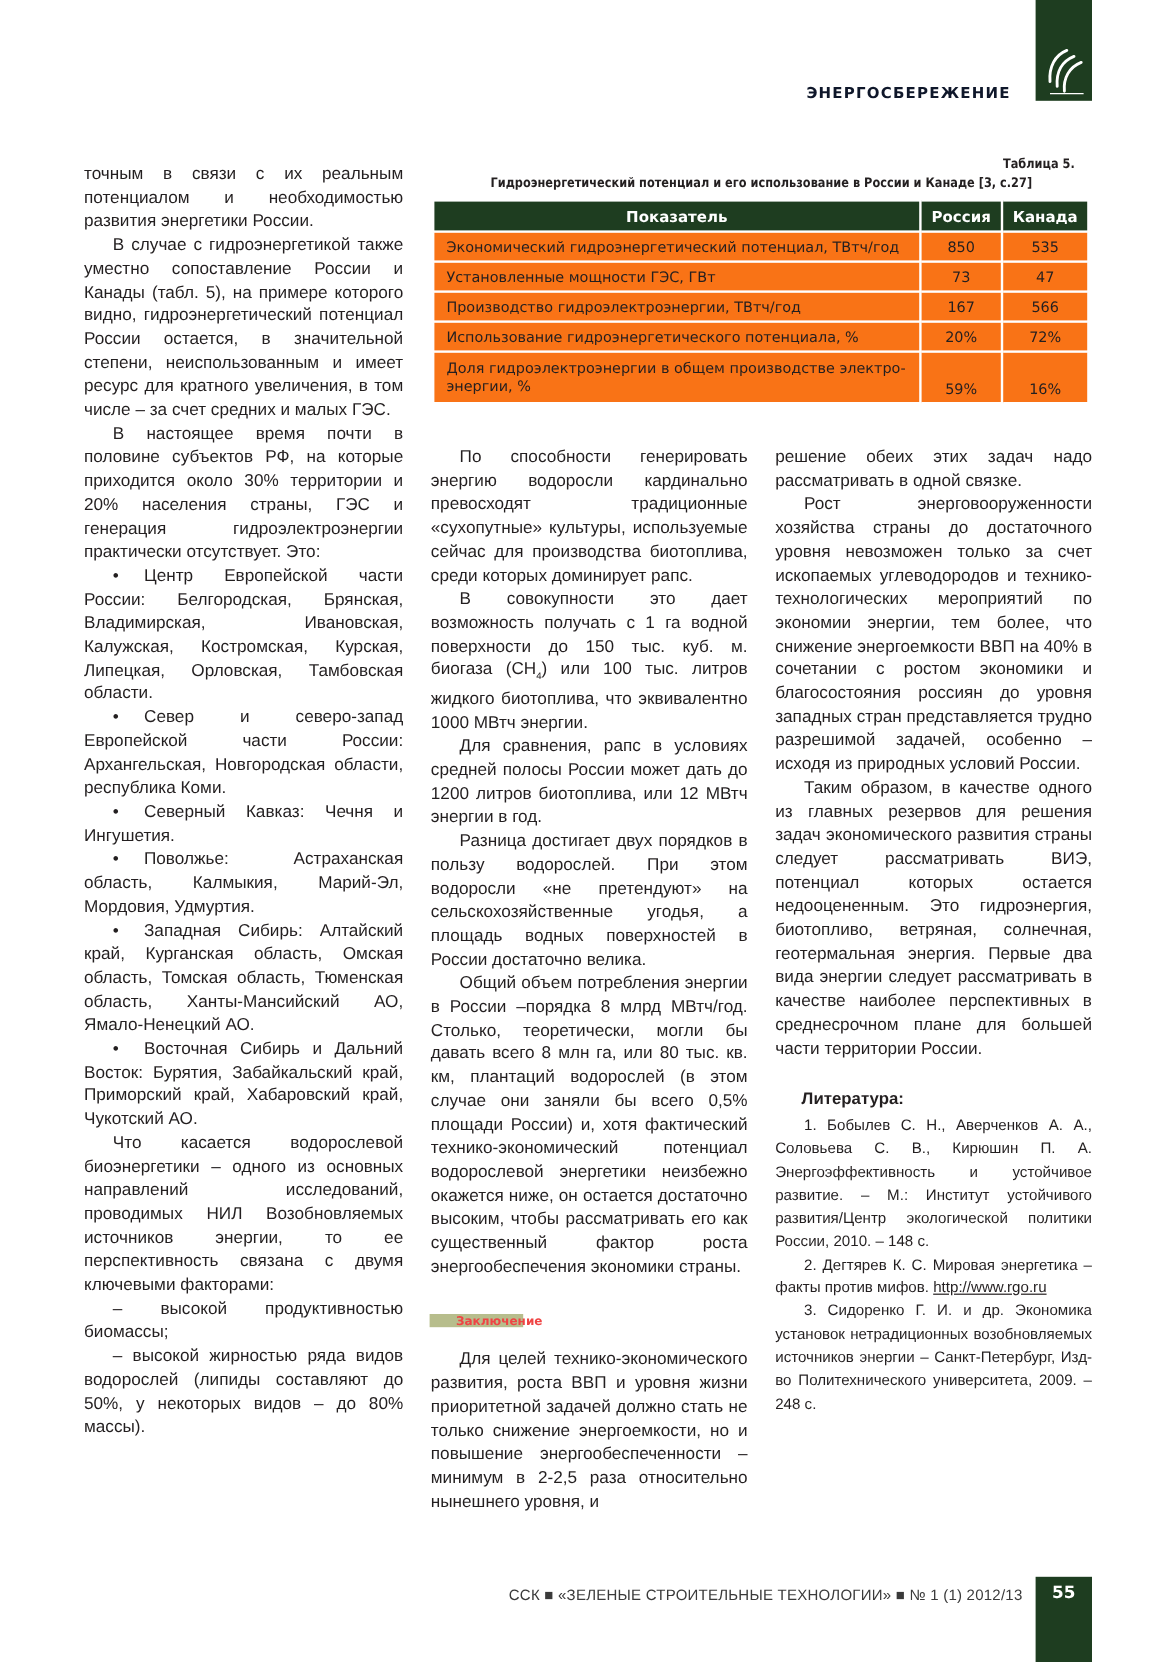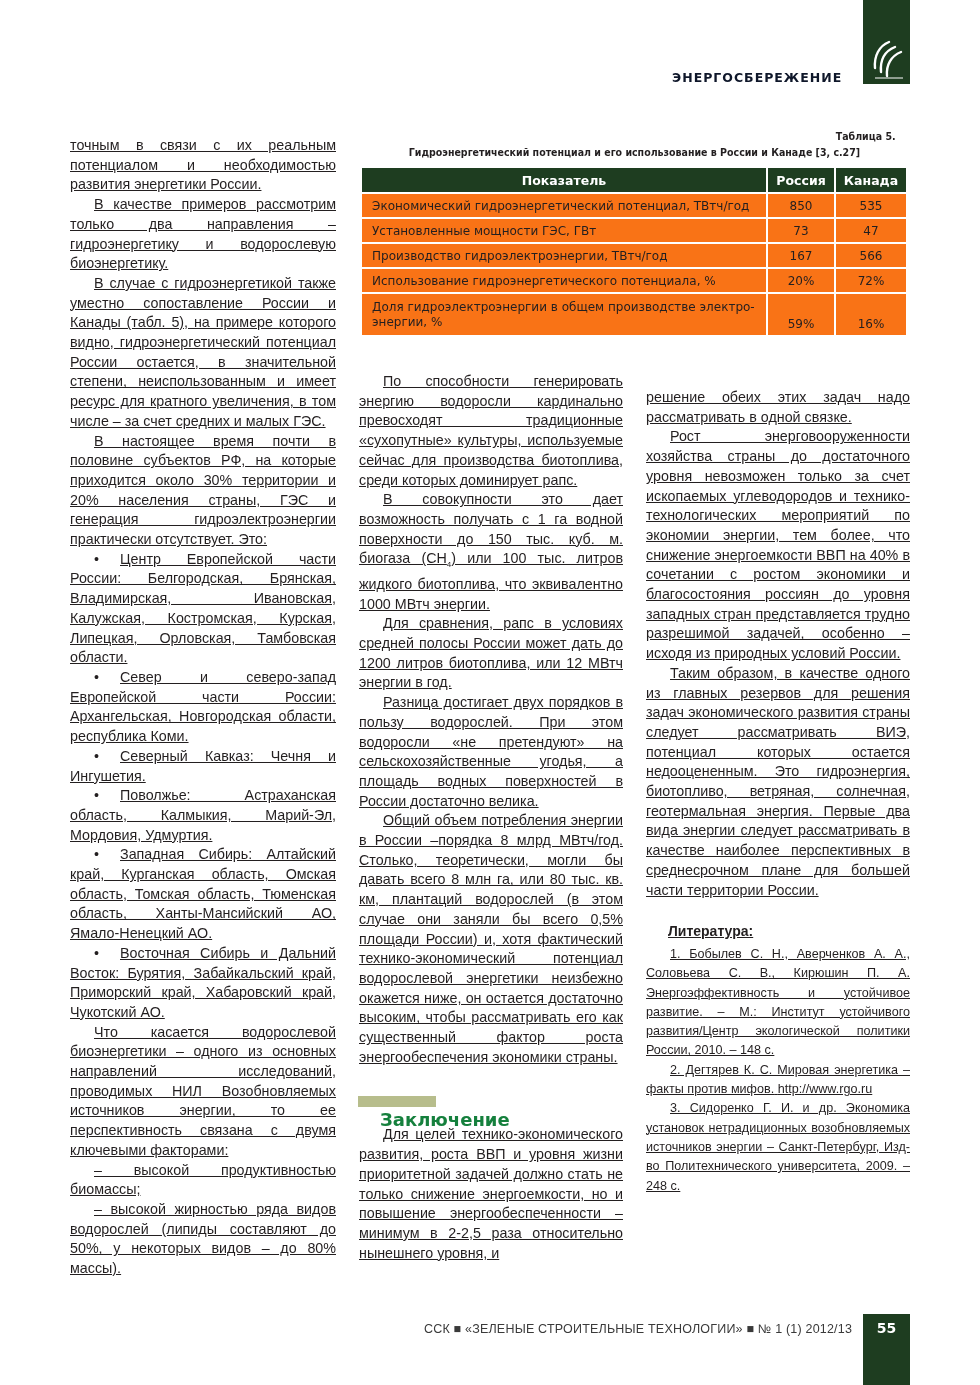--- a/index.html
+++ b/index.html
@@ -3,48 +3,48 @@
 <meta charset="utf-8">
 <style>
   html, body { margin: 0; padding: 0; background: #ffffff; }
   body { width: 980px; height: 1385px; position: relative; overflow: hidden;
          font-family: "Liberation Sans", sans-serif; color: #231f20; }
   .header-tab { position: absolute; left: 863px; top: 0; width: 47px; height: 84px; background: #1e3d20; }
   .header-tab svg { position: absolute; left: 6px; top: 38px; }
   .section-title { position: absolute; left: 672px; top: 70px; font-family: "DejaVu Sans", sans-serif;
                    font-weight: bold; font-size: 12.5px; letter-spacing: 1px; color: #0f172a; }
 
-  .col { position: absolute; font-size: 14.3px; line-height: 19.7px; text-align: justify; text-decoration: underline; }
+  .col { position: absolute; font-size: 14.3px; line-height: 19.7px; text-align: justify; }
   .col p { margin: 0; text-indent: 24px; }
   .col p.noindent { text-indent: 0; }
   .col p.bullet { text-indent: 24px; }
   .col p.bullet .dot { display: inline-block; width: 26px; text-indent: 0; }
   #col1 { left: 70px; top: 136px; width: 266px; }
   #col2 { left: 359px; top: 372px; width: 264px; }
-  #col3 { left: 646px; top: 372px; width: 264px; margin-top: 16px; }
+  #col3 { left: 646px; top: 372px; width: 264px; }
 
   .tbl-caption-num { position: absolute; right: 84px; top: 130px; font-family: "DejaVu Sans", sans-serif;
                      font-weight: bold; font-size: 11px; transform: scaleX(0.86); transform-origin: right; }
   .tbl-caption-title { position: absolute; left: 360px; width: 548px; top: 146px; text-align: center;
                        font-family: "DejaVu Sans", sans-serif; font-weight: bold; font-size: 11px; }
   .tbl-caption-title span { display: inline-block; transform: scaleX(0.86); }
   table.data { position: absolute; left: 360px; top: 166px; width: 548px; border-collapse: collapse;
                font-family: "DejaVu Sans", sans-serif; font-size: 12px; }
   table.data th { background: #1e3d20; color: #fff; font-weight: bold; height: 24px; font-size: 12.5px;
                   border: 2px solid #ffffff; padding: 0; }
   table.data td { background: #f97316; color: #231f20; border: 2px solid #ffffff; height: 23px; padding: 0 10px; }
   table.data td.num { text-align: center; width: 46px; vertical-align: middle; }
   table.data tr.tall td { height: 38px; line-height: 15px; }
   table.data tr.tall td.num { vertical-align: bottom; padding-bottom: 3px; }
   .col-ru { width: 64px; } .col-ca { width: 70px; }
 
   .h-concl { position: relative; margin: 26px 0 14px -1px; height: 18px; }
   .h-concl .bar { position: absolute; left: 0; top: 3px; width: 78px; height: 11px; background: #b7bd8c; }
   .h-concl .txt { position: absolute; left: 22px; top: 0; font-family: "DejaVu Sans", sans-serif;
-                  font-weight: bold; font-size: 18px; color: #15803d; margin-top: 17px; }
+                  font-weight: bold; font-size: 10px; color: #ef4444; }
 
   .lit-head { font-weight: bold; font-size: 14px; margin: 22px 0 3px 22px; }
   .lit { font-size: 12.6px; line-height: 19.3px; text-align: justify; text-indent: 24px; margin: 0; }
   .lit a { color: #231f20; text-decoration: underline; }
 
   .footer-text { position: absolute; left: 424px; top: 1322px; font-size: 12.5px; color: #3a3a3a; letter-spacing: 0.2px; }
   .footer-tab { position: absolute; left: 863px; top: 1314px; width: 47px; height: 71px; background: #1e3d20; }
   .footer-tab span { position: absolute; left: 0; width: 47px; top: 6px; text-align: center; color: #fff;
                      font-weight: bold; font-size: 14px; font-family: "DejaVu Sans", sans-serif; }
 </style>
@@ -58,21 +58,20 @@
       <path d="M26 9 C16 13 11 22 12 34"></path>
       <path d="M32 14 C22 18 17 27 18 38"></path>
     </g>
     <path d="M6 40 L34 40" stroke="#ffffff" stroke-width="1"></path>
   </svg>
 </div>
 <div class="section-title">ЭНЕРГОСБЕРЕЖЕНИЕ</div>
 
 <div class="col" id="col1">
   <p class="noindent">точным в связи с их реальным потенциалом и необходимостью развития энергетики России.</p>
-  <p>В качестве примеров рассмотрим только два направления – гидроэнергетику и водорослевую биоэнергетику.</p>
   <p>В случае с гидроэнергетикой также уместно сопоставление России и Канады (табл. 5), на примере которого видно, гидроэнергетический потенциал России остается, в значительной степени, неиспользованным и имеет ресурс для кратного увеличения, в том числе – за счет средних и малых ГЭС.</p>
   <p>В настоящее время почти в половине субъектов РФ, на которые приходится около 30% территории и 20% населения страны, ГЭС и генерация гидроэлектроэнергии практически отсутствует. Это:</p>
   <p class="bullet"><span class="dot">•</span><span>Центр Европейской части России: Белгородская, Брянская, Владимирская, Ивановская, Калужская, Костромская, Курская, Липецкая, Орловская, Тамбовская области.</span></p>
   <p class="bullet"><span class="dot">•</span><span>Север и северо-запад Европейской части России: Архангельская, Новгородская области, республика Коми.</span></p>
   <p class="bullet"><span class="dot">•</span><span>Северный Кавказ: Чечня и Ингушетия.</span></p>
   <p class="bullet"><span class="dot">•</span><span>Поволжье: Астраханская область, Калмыкия, Марий-Эл, Мордовия, Удмуртия.</span></p>
   <p class="bullet"><span class="dot">•</span><span>Западная Сибирь: Алтайский край, Курганская область, Омская область, Томская область, Тюменская область, Ханты-Мансийский АО, Ямало-Ненецкий АО.</span></p>
   <p class="bullet"><span class="dot">•</span><span>Восточная Сибирь и Дальний Восток: Бурятия, Забайкальский край, Приморский край, Хабаровский край, Чукотский АО.</span></p>
   <p>Что касается водорослевой биоэнергетики – одного из основных направлений исследований, проводимых НИЛ Возобновляемых источников энергии, то ее перспективность связана с двумя ключевыми факторами:</p>
   <p>– высокой продуктивностью биомассы;</p>

